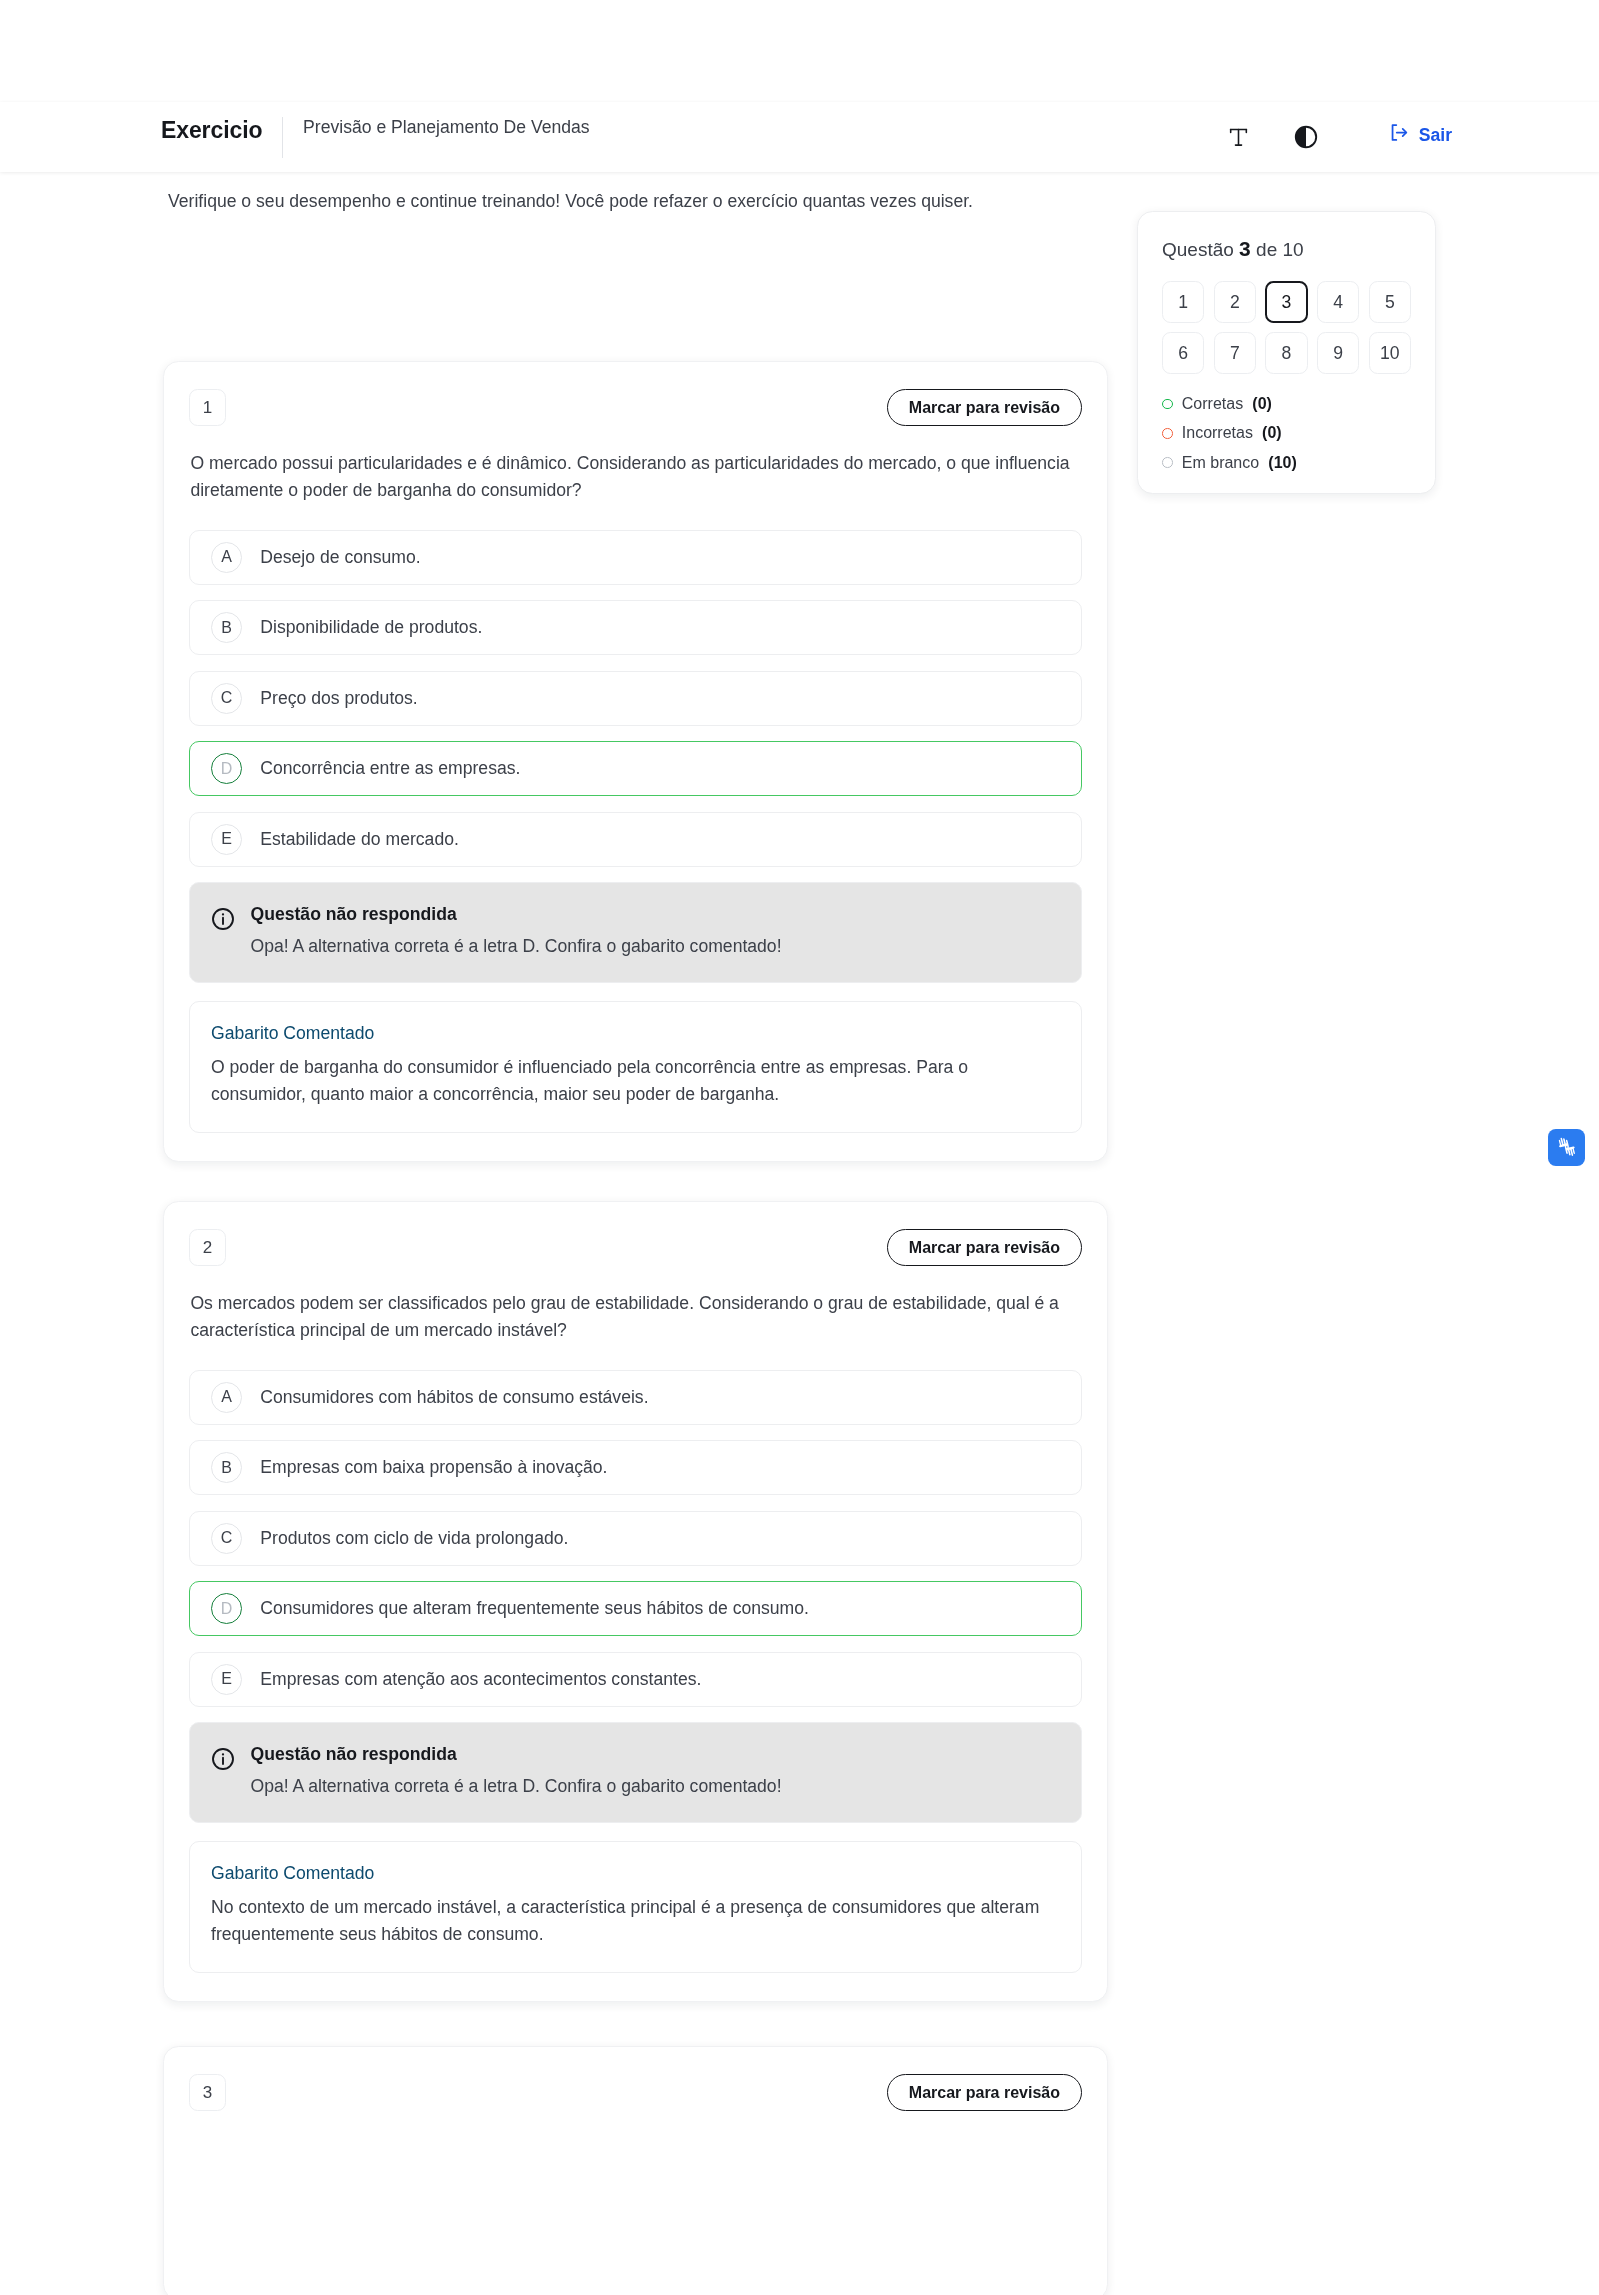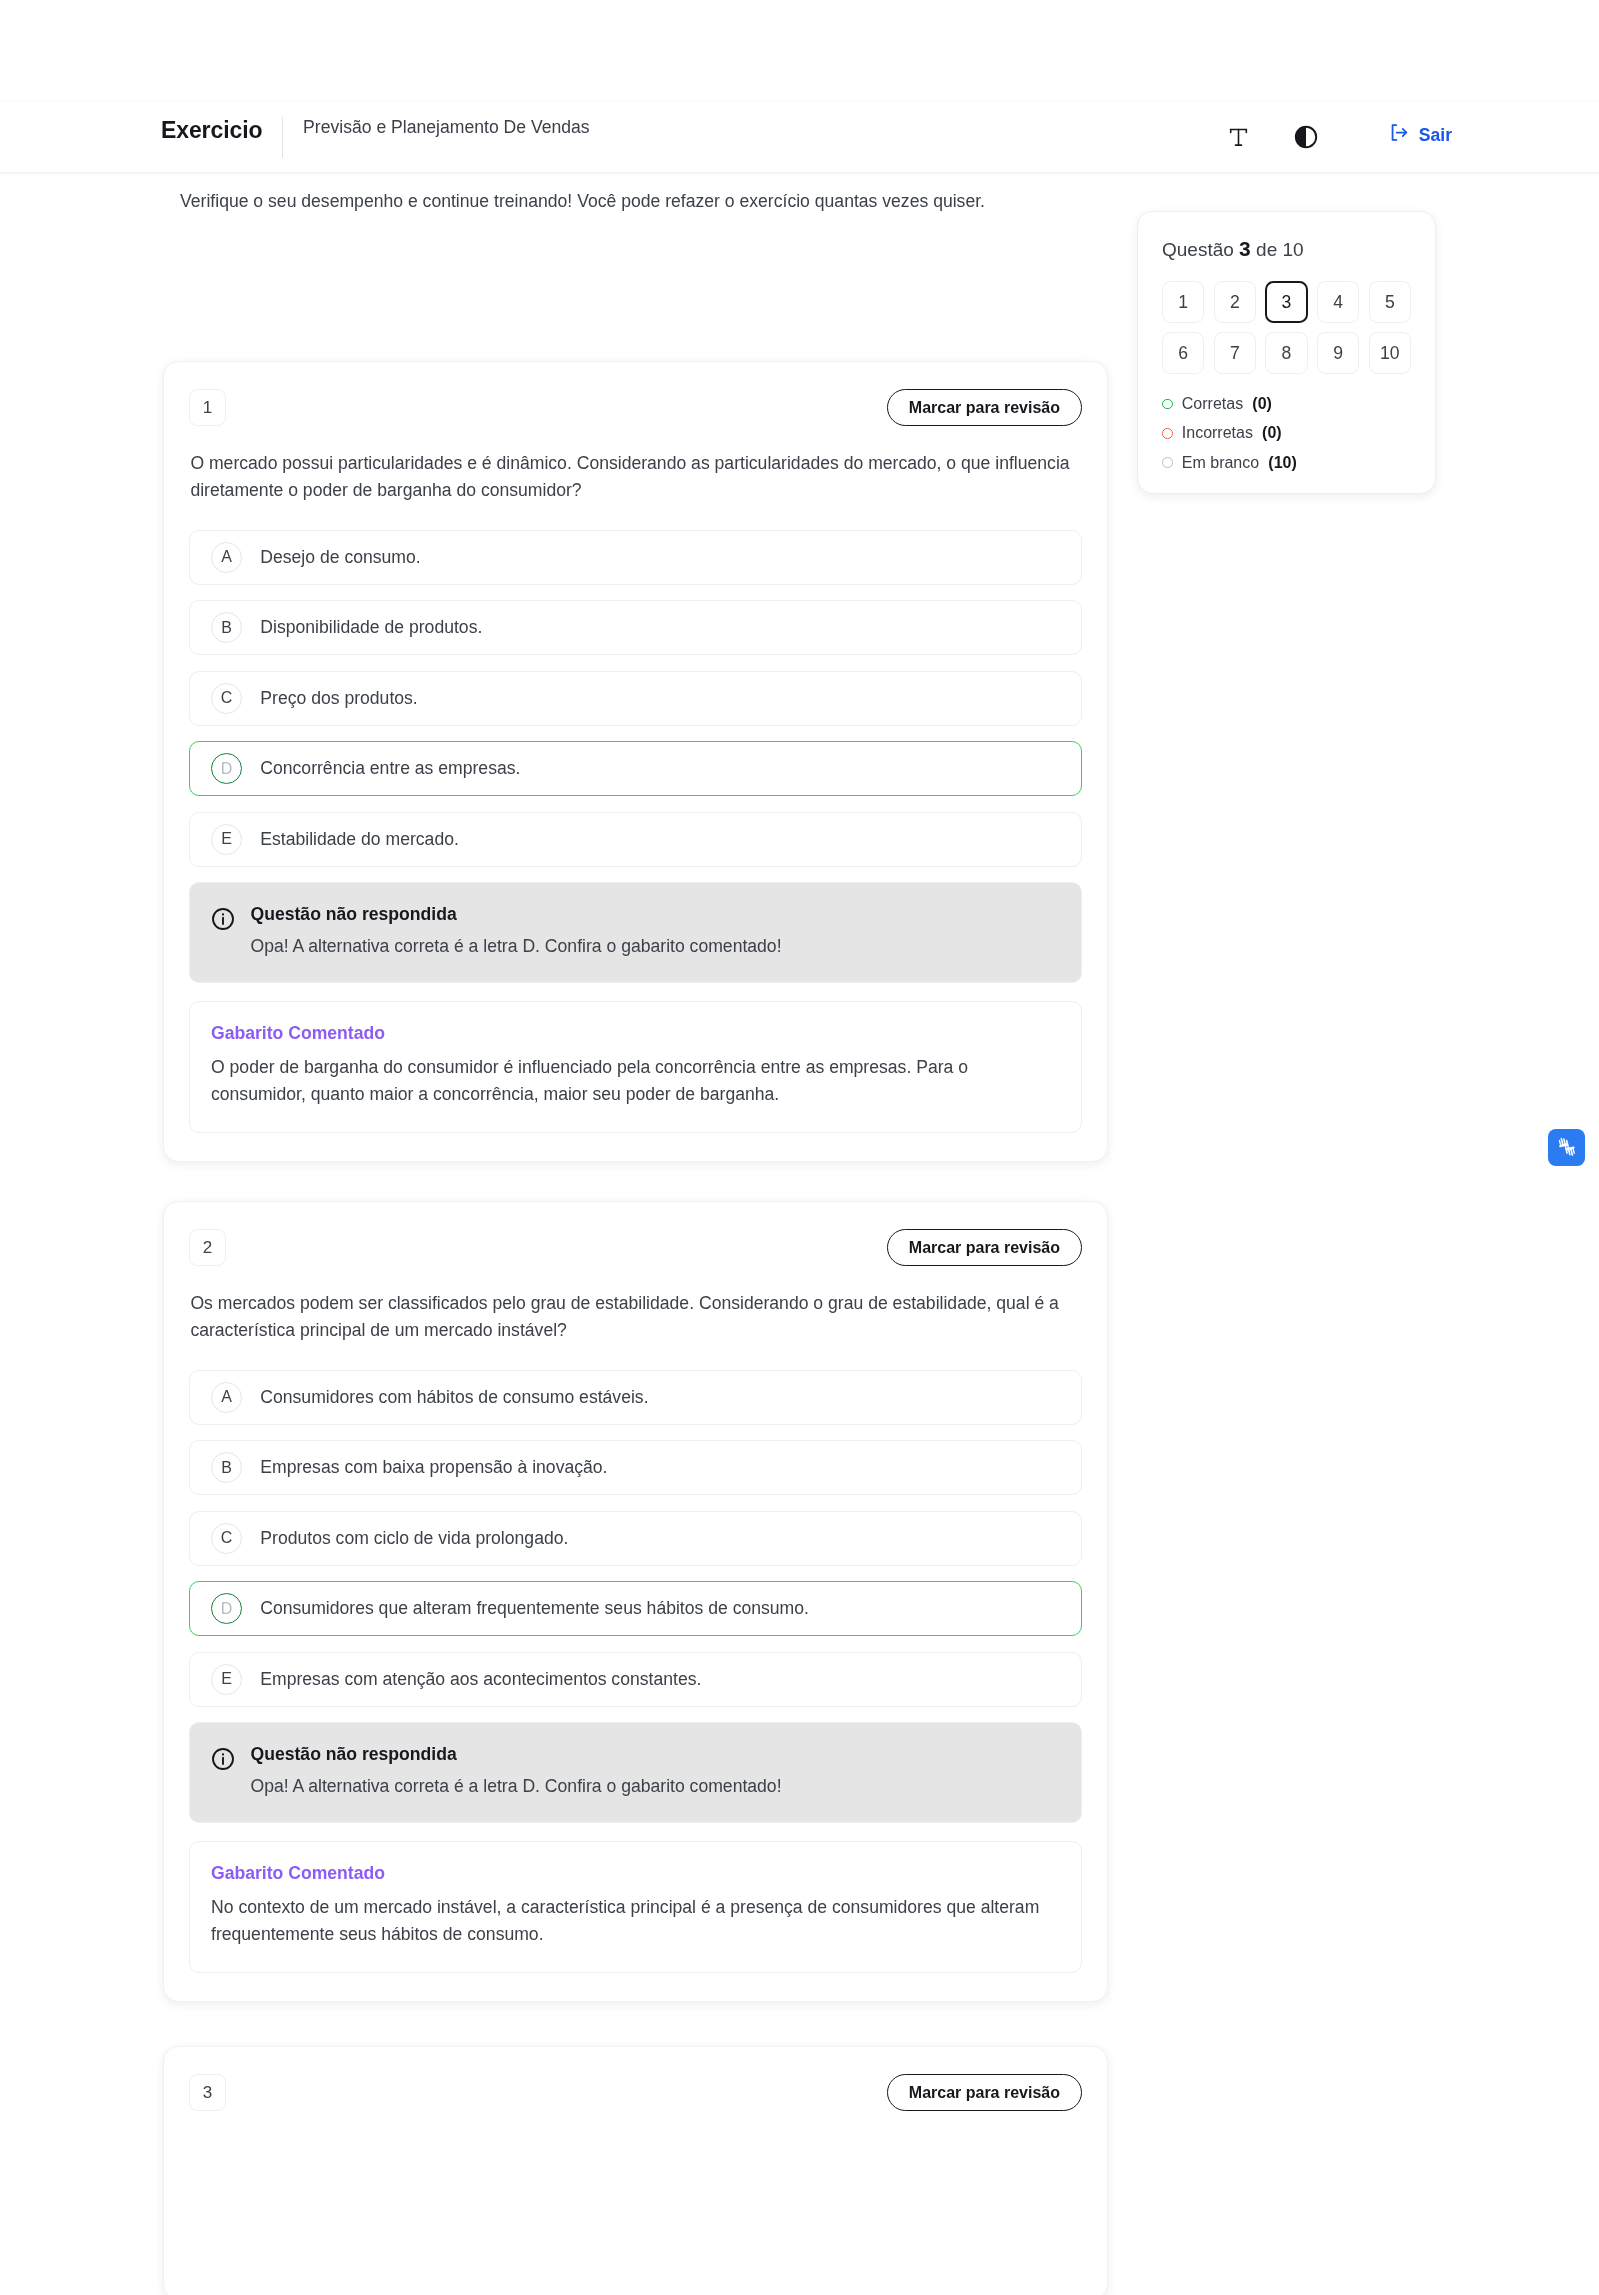--- a/index.html
+++ b/index.html
@@ -103,21 +103,21 @@
     top: 172px;
     left: 1137px;
     width: 0.7px;
     height: 2123px;
     background: #f1f2f4;
   }
 
   
   .banner {
     position: absolute;
-    top: 0; left: 14px;
+    top: 0; left: 2px;
     width: 1137px;
     padding-top: 15.5px;
     text-align: center;
   }
   .banner-text {
     font-size: 17.6px;
     color: #3c4049;
     line-height: 1.5;
   }
   .cta-btn {
@@ -305,22 +305,22 @@
   }
 
   .gabarito {
     border: 1.1px solid #edeef0;
     border-radius: 10px;
     background: #ffffff;
     padding: 21px 21px 24px 21px;
   }
   .gab-title {
     font-size: 17.6px;
-    font-weight: 700;
-    color: #8b5cf6;
+    font-weight: 400;
+    color: #0c4a6e;
     margin-bottom: 10px;
   }
   .gab-body {
     font-size: 17.6px;
     color: #3c4049;
     line-height: 1.55;
   }
 
   
   .vlibras {

